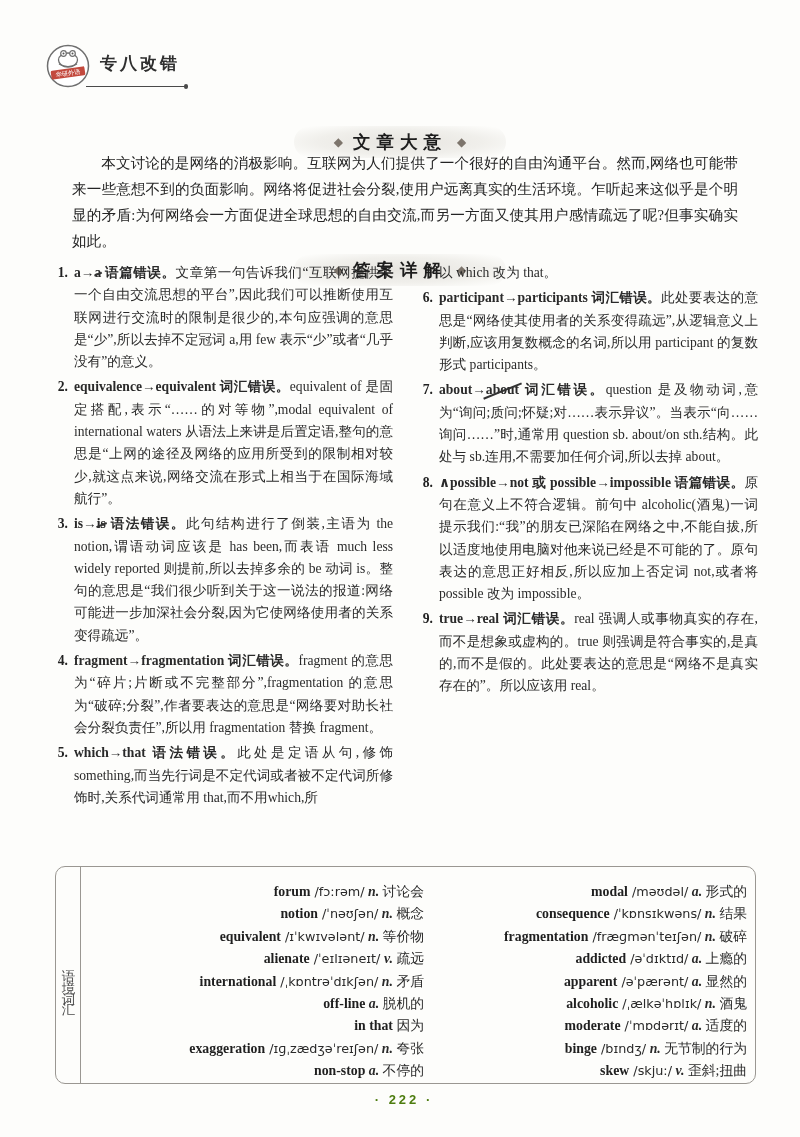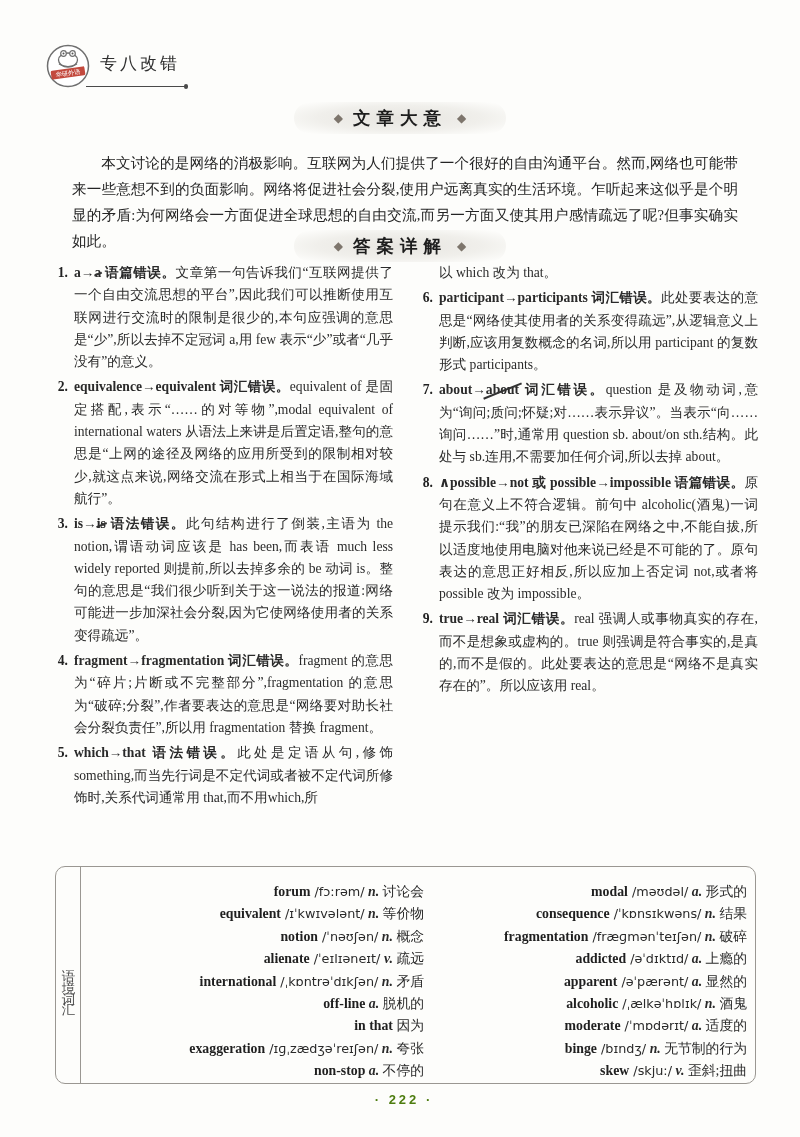--- a/index.html
+++ b/index.html
@@ -8,26 +8,26 @@
     background:#fdfdfb;color:#2a2a2a;overflow:hidden;
     font-family:"Liberation Serif","DejaVu Serif",serif;
   }
   
   .brand{position:absolute;top:44px;left:46px;width:220px;height:52px;}
   .logo{position:absolute;left:0;top:0;width:44px;height:44px;}
   .logo svg{display:block;}
   .brand-title{
     position:absolute;left:54px;top:8px;
     font-family:"Liberation Sans","DejaVu Sans",sans-serif;
-    font-weight:normal;font-size:17px;letter-spacing:3px;color:#2f2f2f;
+    font-weight:bold;font-size:17px;letter-spacing:3px;color:#2f2f2f;
   }
   .brand-line{position:absolute;left:40px;top:42px;width:100px;border-top:1.4px solid #4a4a4a;}
   .brand-line .dot{position:absolute;right:-2px;top:-3px;width:4.5px;height:4.5px;border-radius:50%;background:#4a4a4a;}
   
-  .sec-header{position:absolute;left:0;width:100%;text-align:center;}
+  .sec-header{position:absolute;left:0;width:100%;text-align:center;margin-top:24px;}
   .sec-bg{
     display:inline-block;padding:4px 30px;border-radius:18px;
     background:radial-gradient(ellipse at center,#e7e5e0 0%,#f0efeb 55%,rgba(253,253,251,0) 92%);
   }
   .diamond{color:#7d756c;font-size:12px;vertical-align:2px;margin:0 10px;font-family:"DejaVu Sans",sans-serif;}
   .sec-title{
     font-family:"Liberation Sans","DejaVu Sans",sans-serif;
     font-weight:bold;font-size:17.5px;letter-spacing:6px;color:#1d1d1d;
   }
   
@@ -162,22 +162,22 @@
       </div>
   </div>
 
   <div class="vocab-box">
     <div class="vocab-tab">
       <span>语境词汇</span>
     </div>
     <div class="vocab-content">
       <div class="vcol">
           <div class="ventry"><span class="v-word">forum</span><span class="v-phon"> /fɔ:rəm/</span><span class="v-pos"> n.</span><span class="v-mean"> 讨论会</span></div>
+          <div class="ventry"><span class="v-word">notion</span><span class="v-phon"> /ˈnəʊʃən/</span><span class="v-pos"> n.</span><span class="v-mean"> 概念</span></div>
           <div class="ventry"><span class="v-word">equivalent</span><span class="v-phon"> /ɪˈkwɪvələnt/</span><span class="v-pos"> n.</span><span class="v-mean"> 等价物</span></div>
-          <div class="ventry"><span class="v-word">notion</span><span class="v-phon"> /ˈnəʊʃən/</span><span class="v-pos"> n.</span><span class="v-mean"> 概念</span></div>
           <div class="ventry"><span class="v-word">alienate</span><span class="v-phon"> /ˈeɪlɪəneɪt/</span><span class="v-pos"> v.</span><span class="v-mean"> 疏远</span></div>
           <div class="ventry"><span class="v-word">international</span><span class="v-phon"> /ˌkɒntrəˈdɪkʃən/</span><span class="v-pos"> n.</span><span class="v-mean"> 矛盾</span></div>
           <div class="ventry"><span class="v-word">off-line</span><span class="v-pos"> a.</span><span class="v-mean"> 脱机的</span></div>
           <div class="ventry"><span class="v-word">in that</span><span class="v-mean"> 因为</span></div>
           <div class="ventry"><span class="v-word">exaggeration</span><span class="v-phon"> /ɪɡˌzædʒəˈreɪʃən/</span><span class="v-pos"> n.</span><span class="v-mean"> 夸张</span></div>
           <div class="ventry"><span class="v-word">non-stop</span><span class="v-pos"> a.</span><span class="v-mean"> 不停的</span></div>
         </div>
       <div class="vcol right">
           <div class="ventry"><span class="v-word">modal</span><span class="v-phon"> /məʊdəl/</span><span class="v-pos"> a.</span><span class="v-mean"> 形式的</span></div>
           <div class="ventry"><span class="v-word">consequence</span><span class="v-phon"> /ˈkɒnsɪkwəns/</span><span class="v-pos"> n.</span><span class="v-mean"> 结果</span></div>

